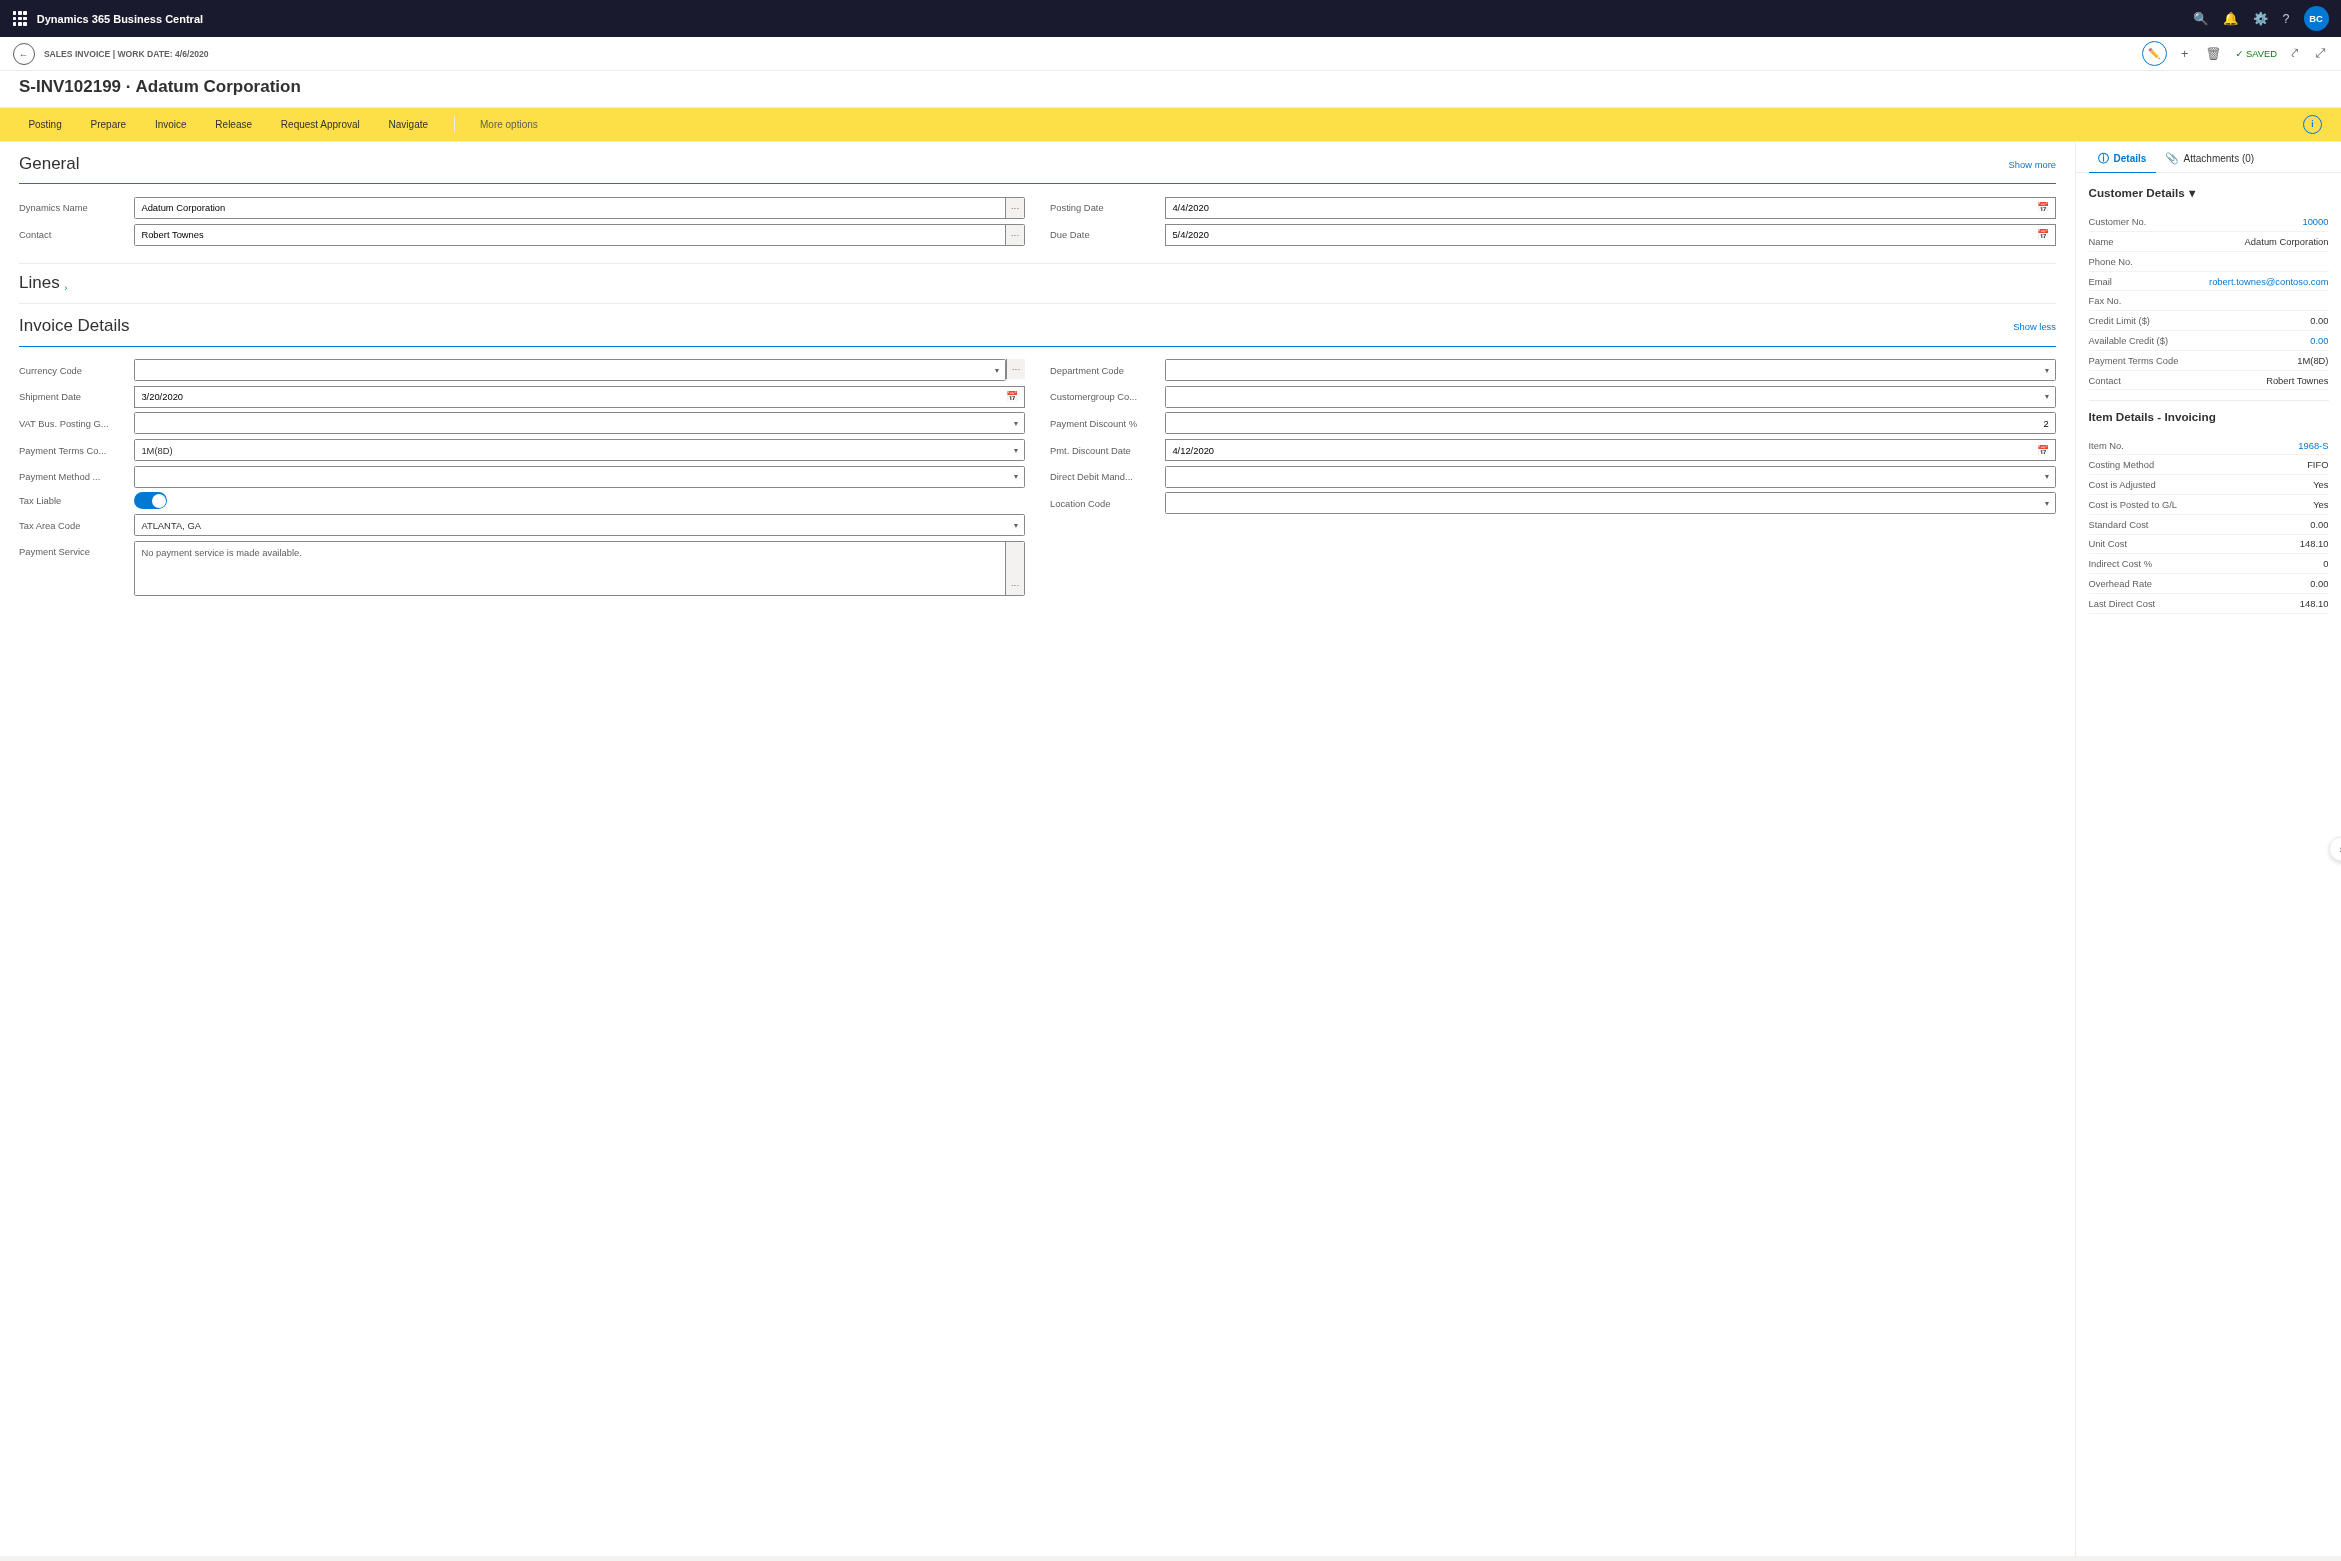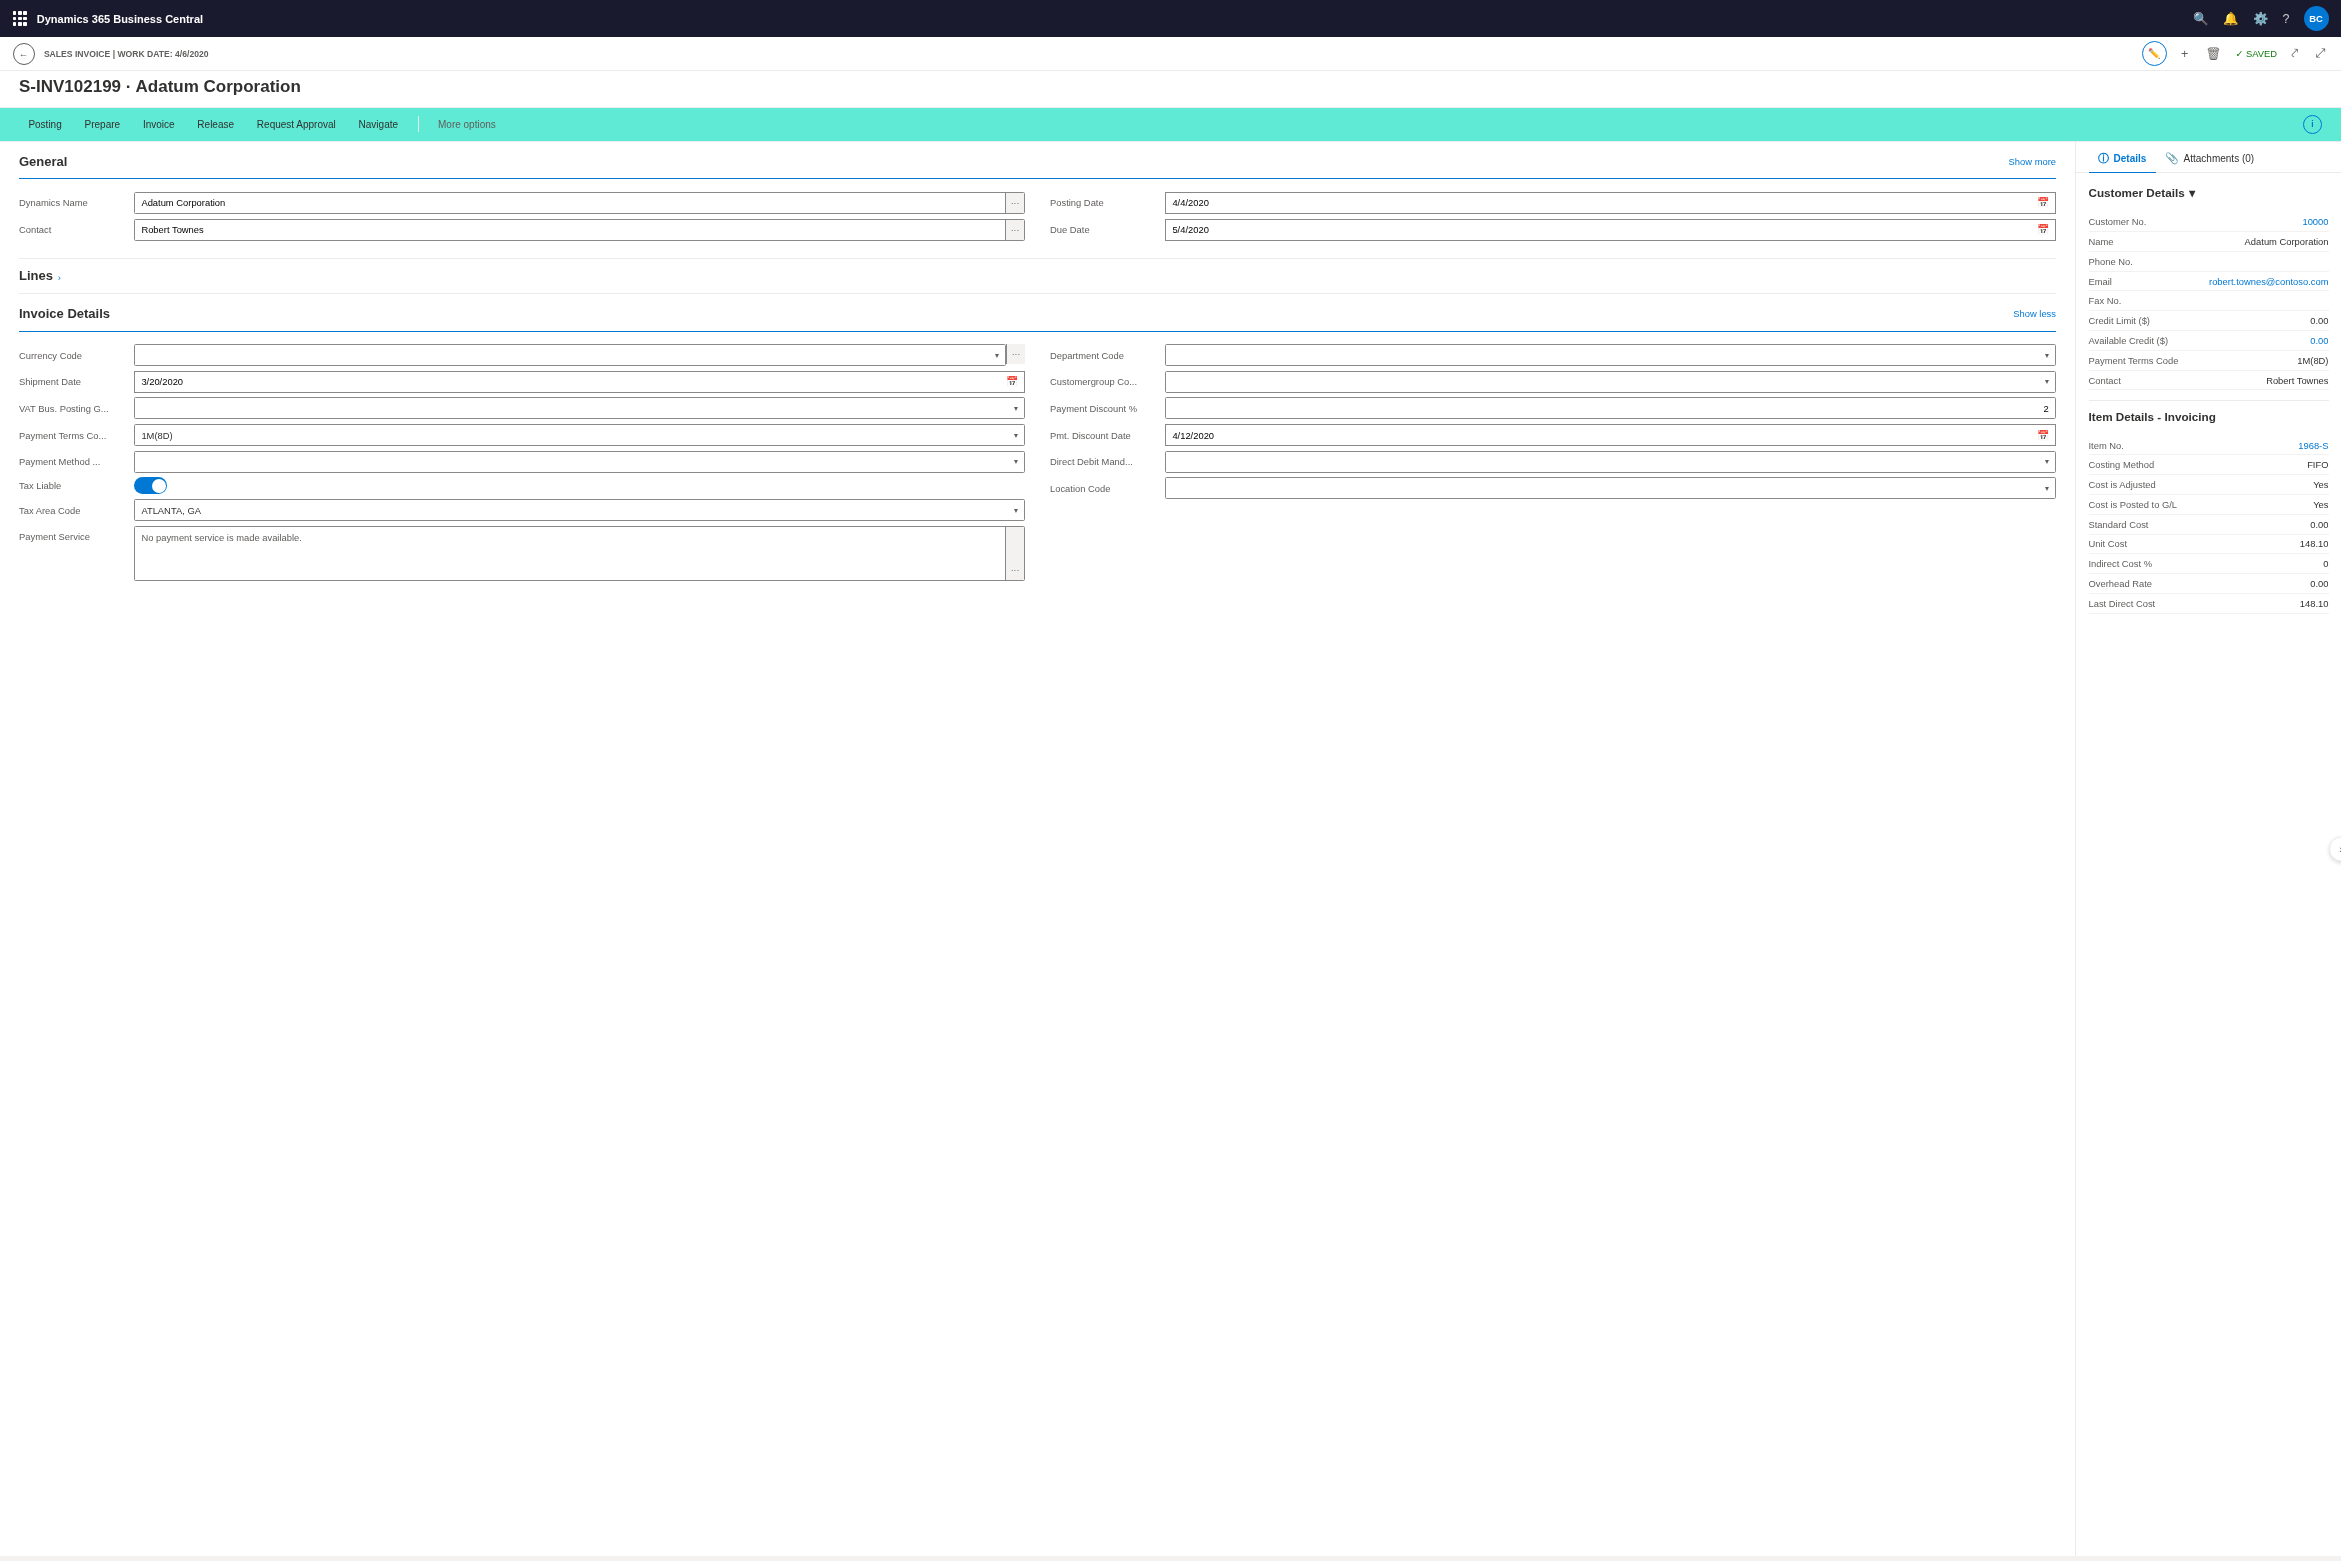--- a/index.html
+++ b/index.html
@@ -50,24 +50,24 @@
     
     .page-title-bar {
       background: #fff;
       padding: 6.2px 19px 9.4px 19px;
       border-bottom: 0.8px solid #edebe9;
     }
     .page-title { font-size: 17px; font-weight: 600; color: #323130; }
 
     
     .command-bar {
-      background: #5eead4;
+      background: #fde047;
       border-bottom: 0.8px solid #edebe9;
       display: flex; align-items: center;
-      padding: 0 19px; height: 34px; gap: 4px;
+      padding: 0 19px; height: 34px; gap: 10px;
     }
     .cmd-item {
       padding: 4.7px 9.4px; cursor: pointer; font-size: 10px; color: #323130;
       border-radius: 1.6px;
     }
     .cmd-separator { width: 0.8px; height: 15.6px; background: #edebe9; margin: 0 6.2px; }
     .more-options { color: #605e5c; }
     .info-btn {
       margin-left: auto;
       width: 19px; height: 19px; border-radius: 50%; border: 0.8px solid #0078d4;
@@ -86,21 +86,21 @@
     .right-panel {
       width: 265px; background: #fff; overflow-y: auto; padding: 0;
       position: relative;
     }
 
     
     .section-header {
       display: flex; align-items: center; justify-content: space-between;
       margin-bottom: 9.4px;
     }
-    .section-title { font-size: 13px; font-weight: 700; color: #323130; }
+    .section-title { font-size: 17px; font-weight: 400; color: #323130; }
     .section-divider { border: none; border-top: 1.6px solid #0078d4; margin-bottom: 12.5px; }
     .show-link { color: #0078d4; font-size: 9.4px; cursor: pointer; }
 
     
     .form-grid {
       display: grid; grid-template-columns: 1fr 1fr; gap: 6.2px 25px;
       margin-bottom: 12.5px;
     }
     .form-row { display: flex; align-items: center; gap: 6.2px; margin-bottom: 4.7px; }
     .form-label {

